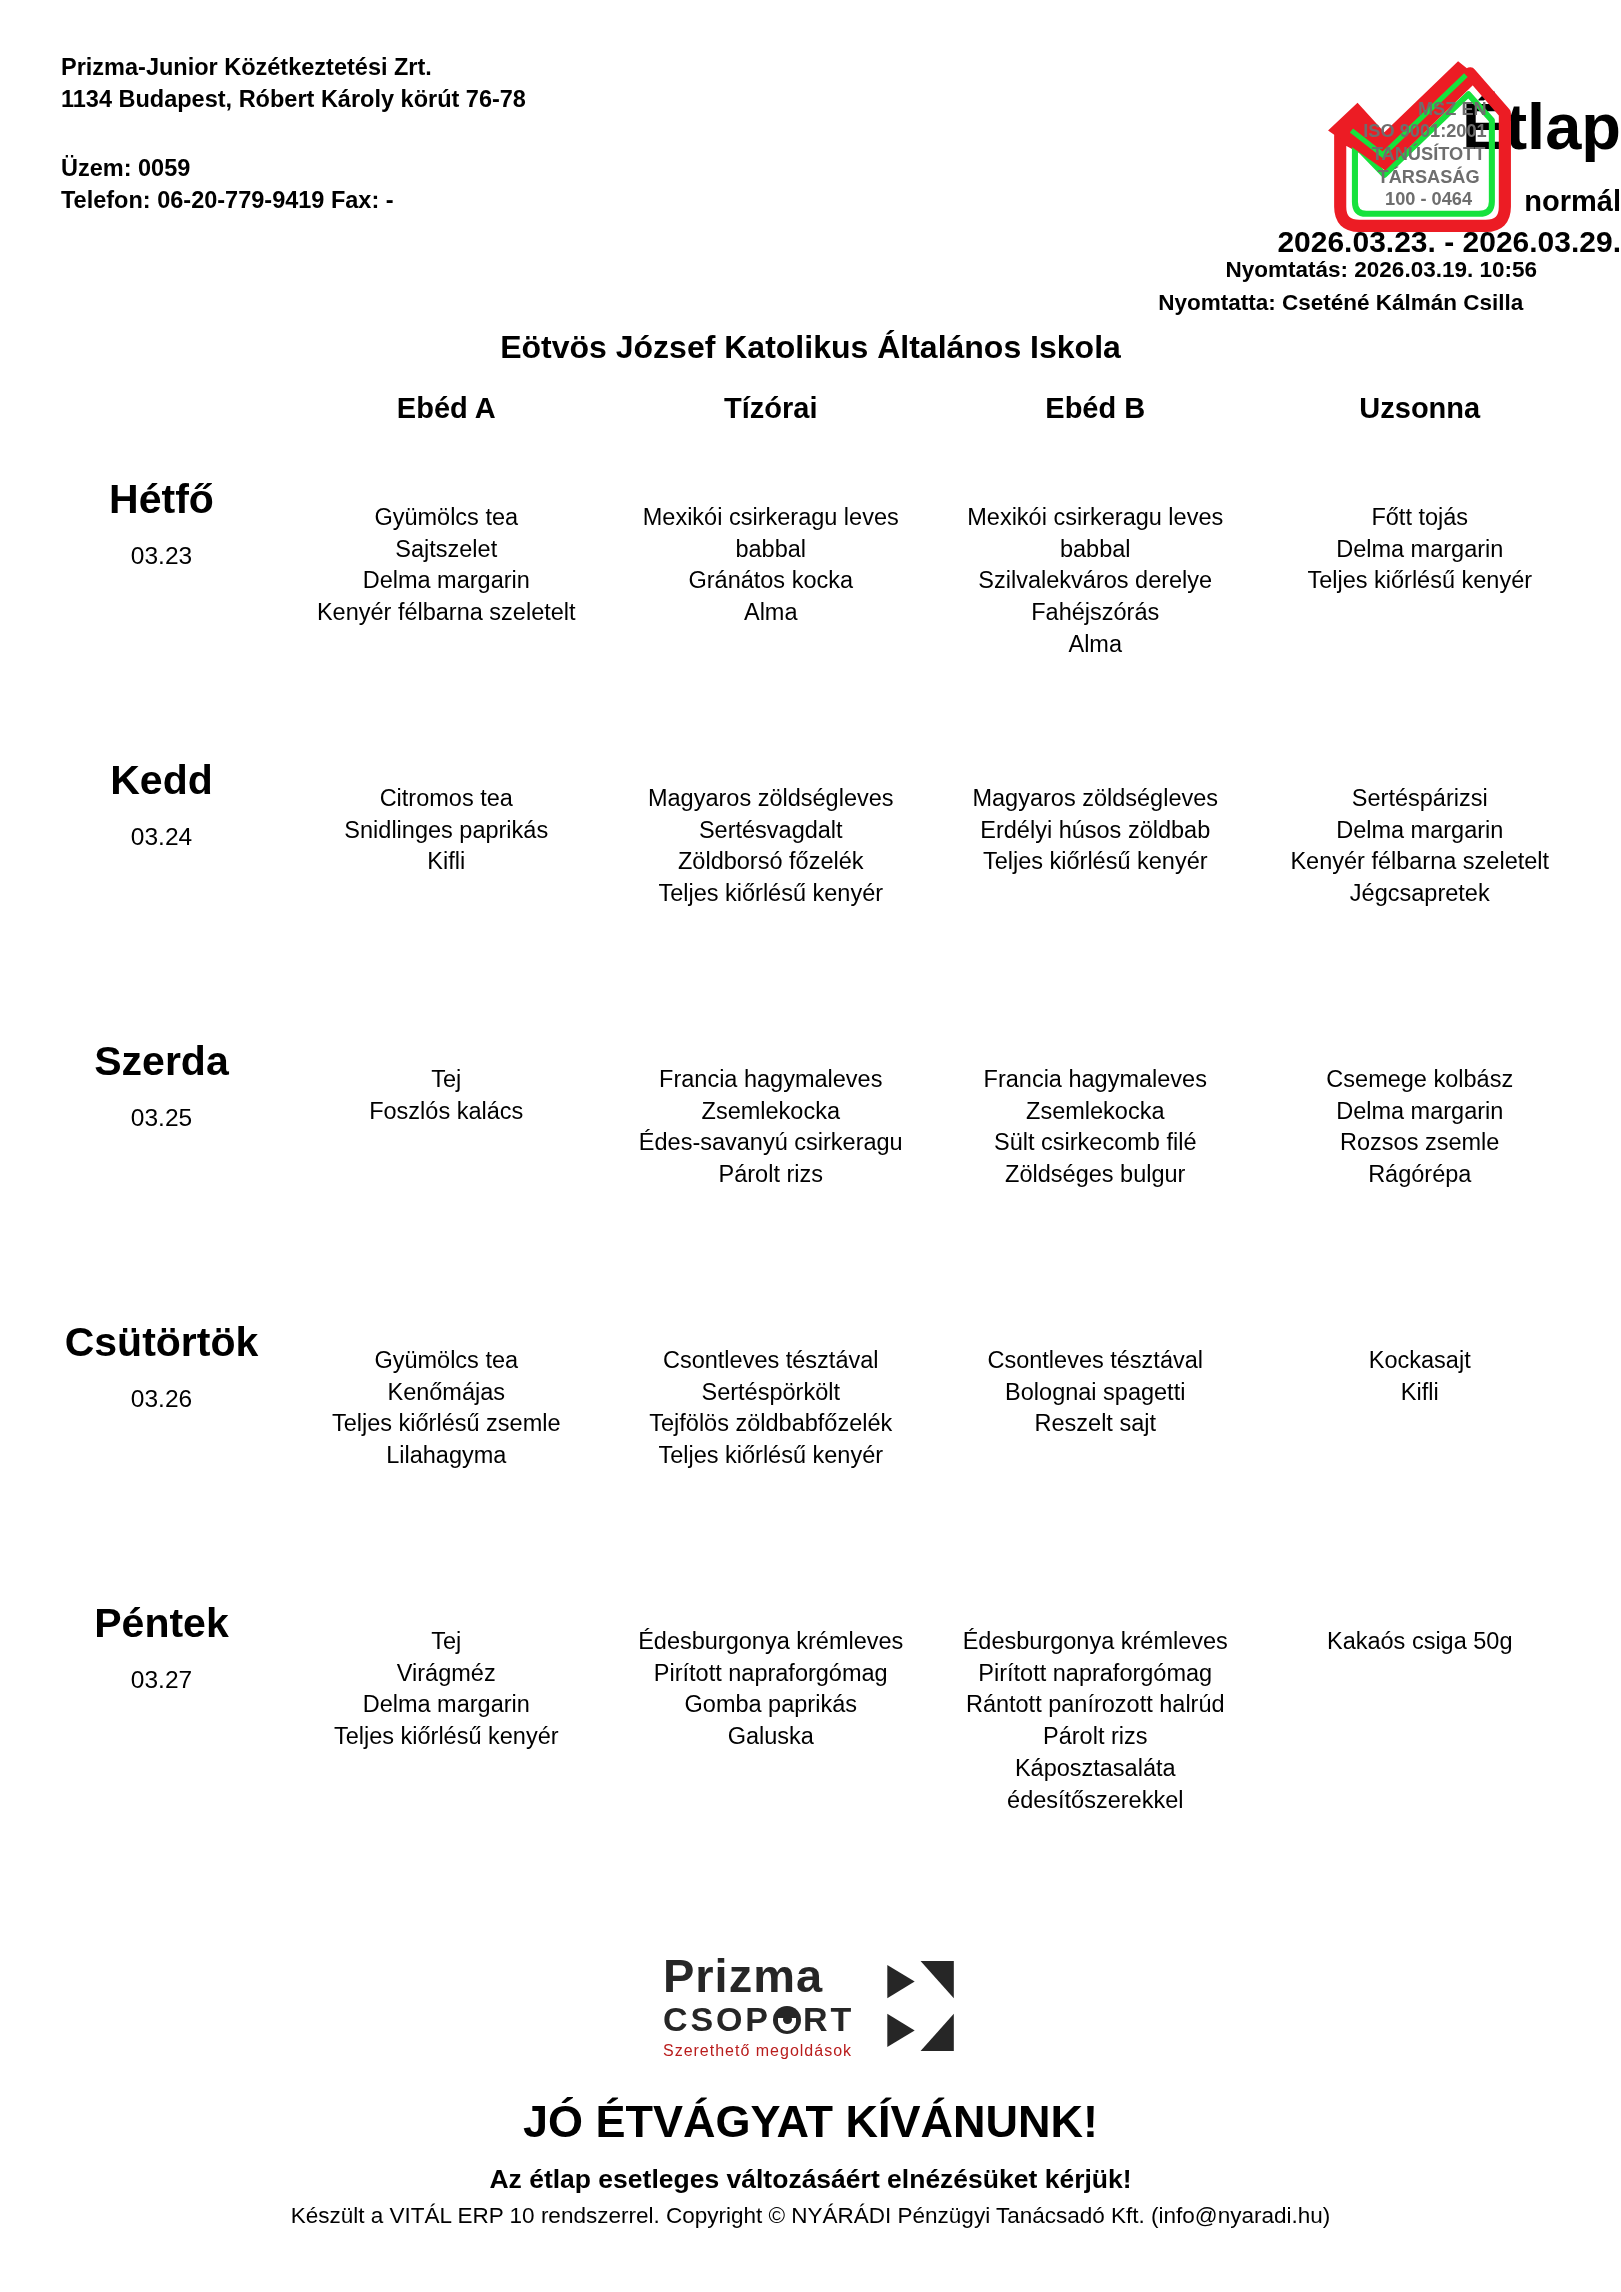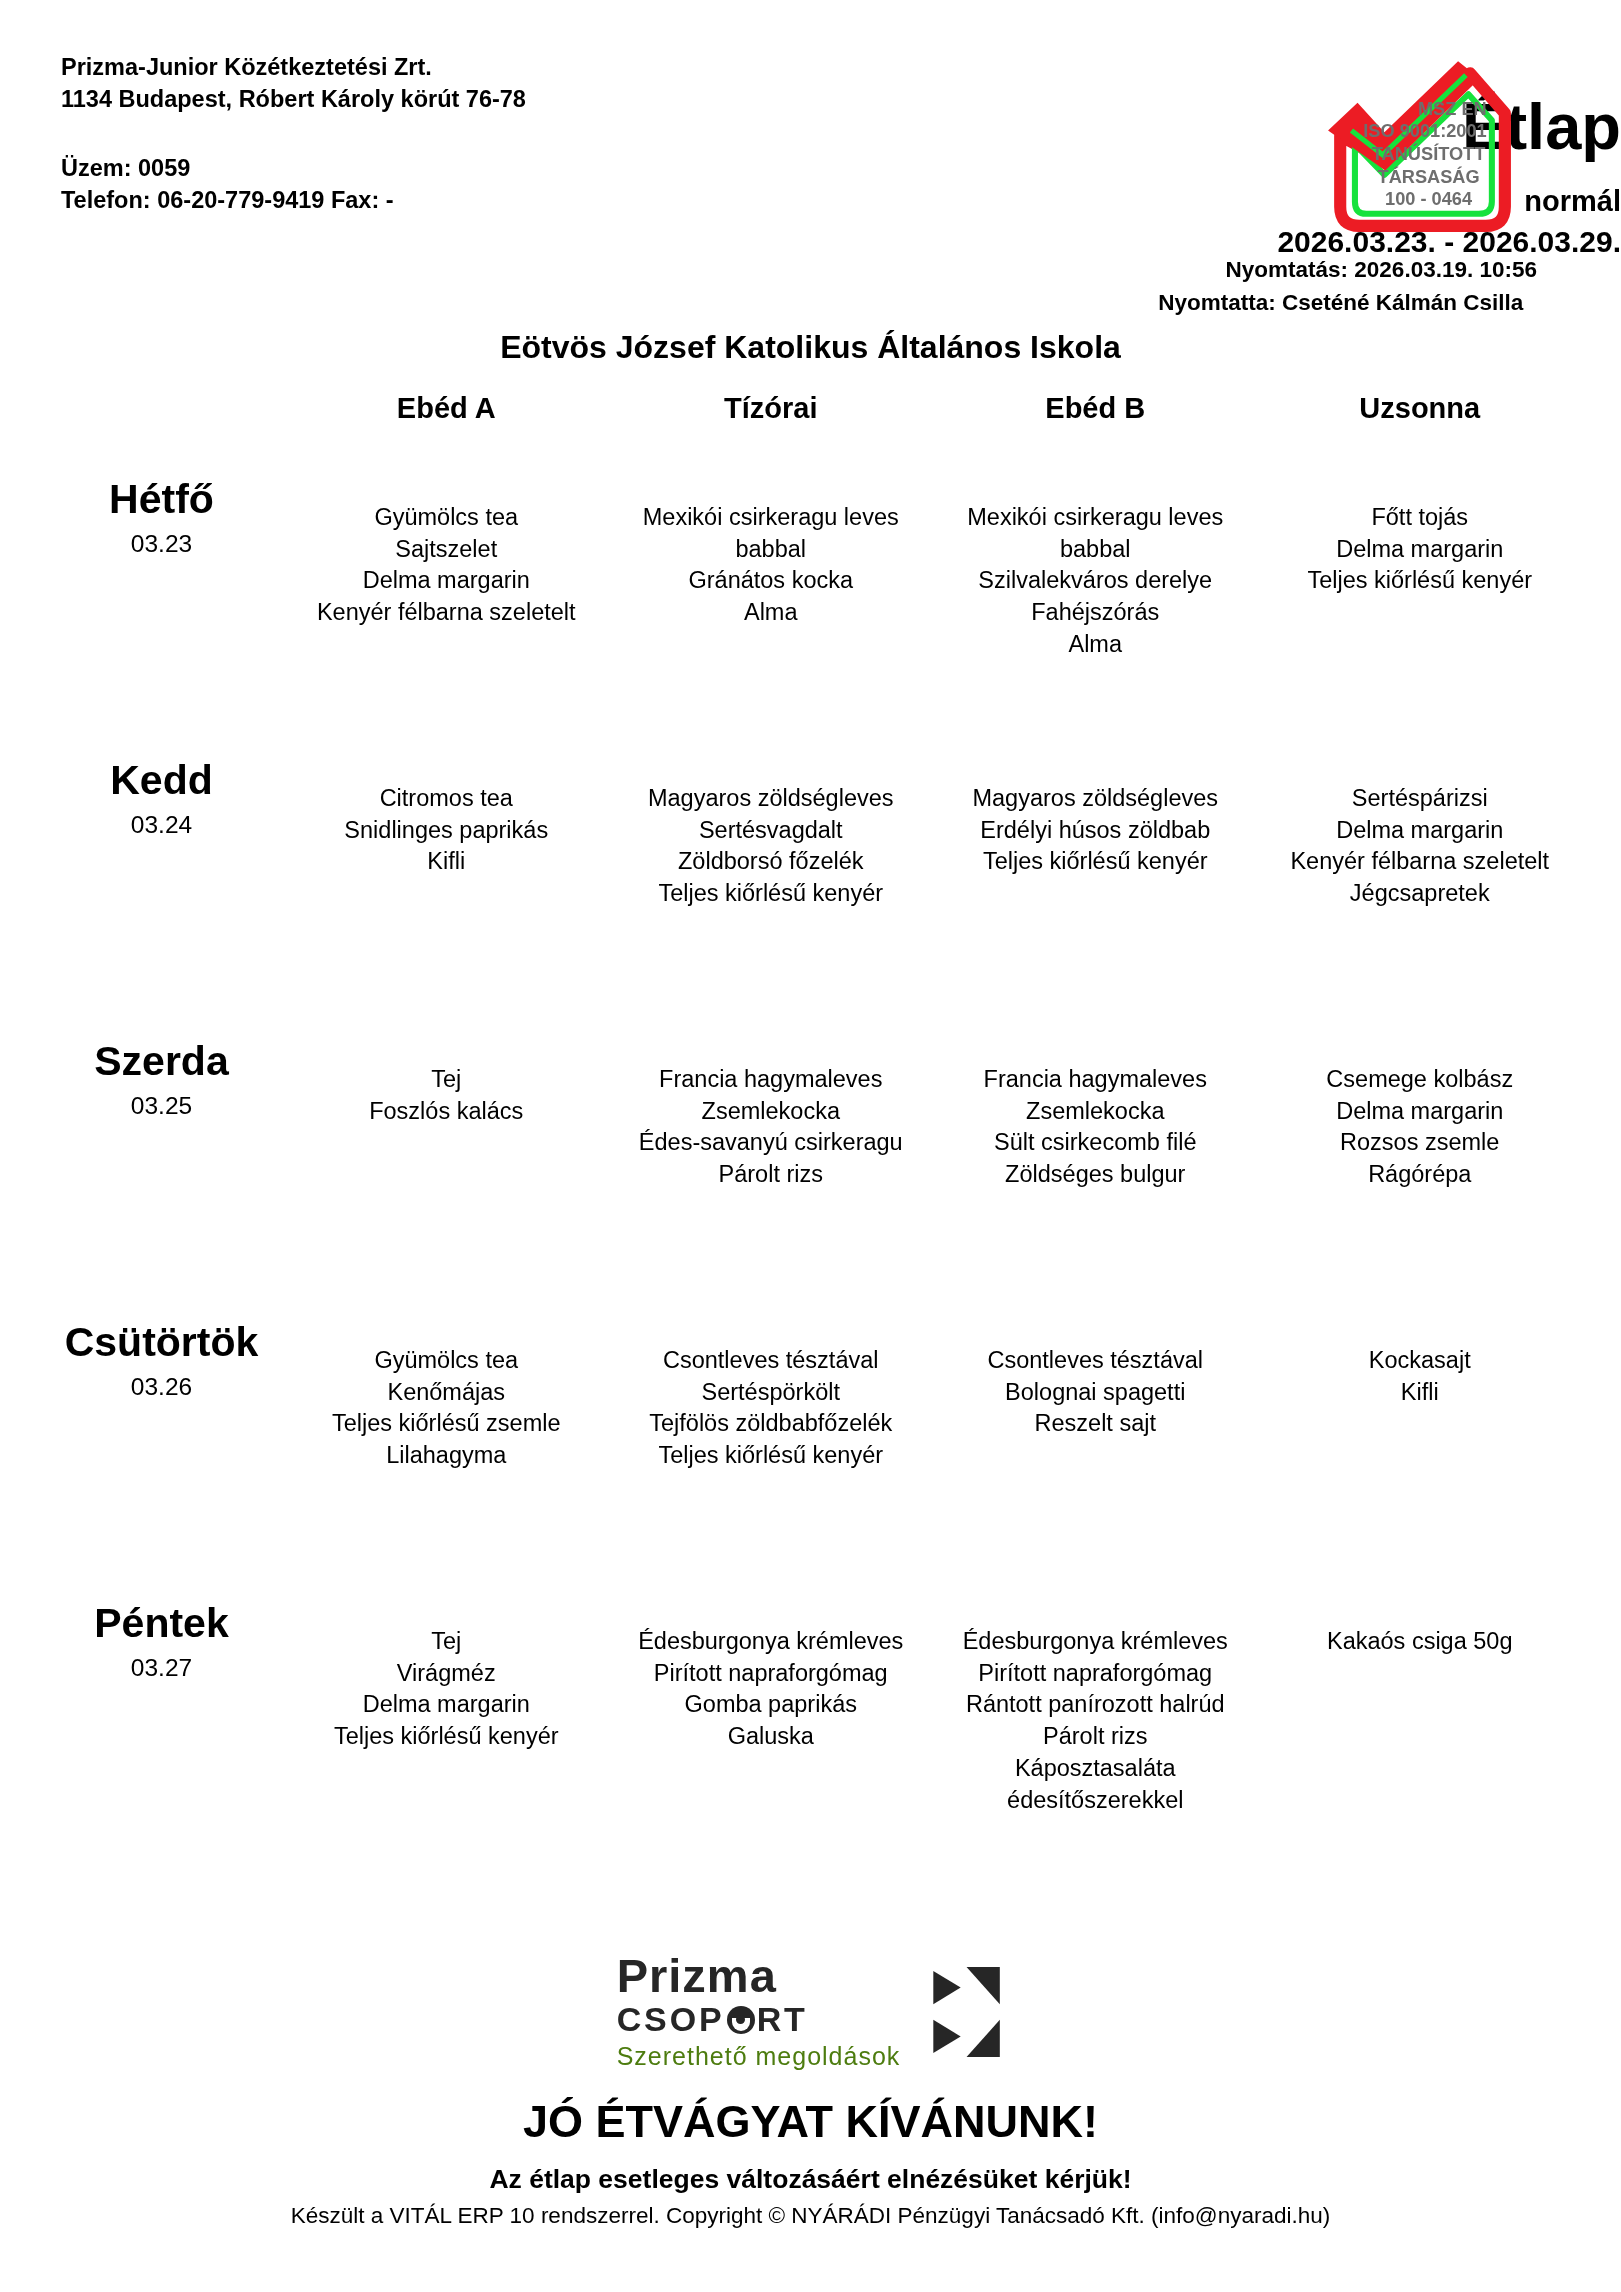--- a/index.html
+++ b/index.html
@@ -21,32 +21,32 @@
   .school-title { position:absolute; left:0; width:100%; top:329px; text-align:center; font-size:32px; font-weight:bold; }
 
   
   .menu-table { position:absolute; left:39px; top:392px; width:1543px; }
   .col-headers, .day-row { display:grid; grid-template-columns:245px repeat(4, 1fr); }
   .col-headers { height:61px; }
   .col-header { text-align:center; font-size:29px; font-weight:bold; }
   .day-row { min-height:281px; }
   .day-cell { text-align:center; padding-top:23.5px; }
   .day-name { font-size:41px; font-weight:bold; line-height:1.1; }
-  .day-date { font-size:24.5px; margin-top:8px; }
+  .day-date { font-size:24.5px; margin-top:20px; }
   .menu-cell { text-align:center; padding:49px 5.9px 0 5.9px; font-size:23.5px; line-height:1.35; }
 
   
   .footer-logo { position:absolute; left:0; width:100%; top:1952px; display:flex; justify-content:center; align-items:center; gap:33px; }
   .logo-text { text-align:left; color:#262626; }
   .logo-name { font-size:47px; font-weight:bold; letter-spacing:1px; line-height:1; }
   .logo-group { display:flex; align-items:center; font-size:34px; font-weight:bold; letter-spacing:2.9px; line-height:1.1; margin-top:2px; }
   .logo-eye { width:28px; height:28px; border-radius:50%; background:#262626; position:relative; display:inline-block; margin:0 2px; }
   .logo-eye::after { content:""; position:absolute; left:4.9px; right:4.9px; bottom:2.9px; height:12.7px; border-radius:0 0 12.7px 12.7px; background:#fff; }
   .logo-eye::before { content:""; position:absolute; left:9.8px; top:9.8px; width:8.8px; height:8.8px; background:#262626; border-radius:50%; z-index:1; }
-  .logo-tagline { font-size:25px; letter-spacing:1px; margin-top:3.9px; color:#4d7c0f; }
+  .logo-tagline { font-size:16px; letter-spacing:1px; margin-top:3.9px; color:#b91c1c; }
 
   .wish { position:absolute; left:0; width:100%; top:2096px; text-align:center; font-size:45px; font-weight:bold; }
   .note { position:absolute; left:0; width:100%; top:2164px; text-align:center; font-size:26.5px; font-weight:bold; }
   .credit { position:absolute; left:0; width:100%; top:2203px; text-align:center; font-size:22.5px; }
 </style>
 </head>
 <body>
 
 <div class="page">
 

